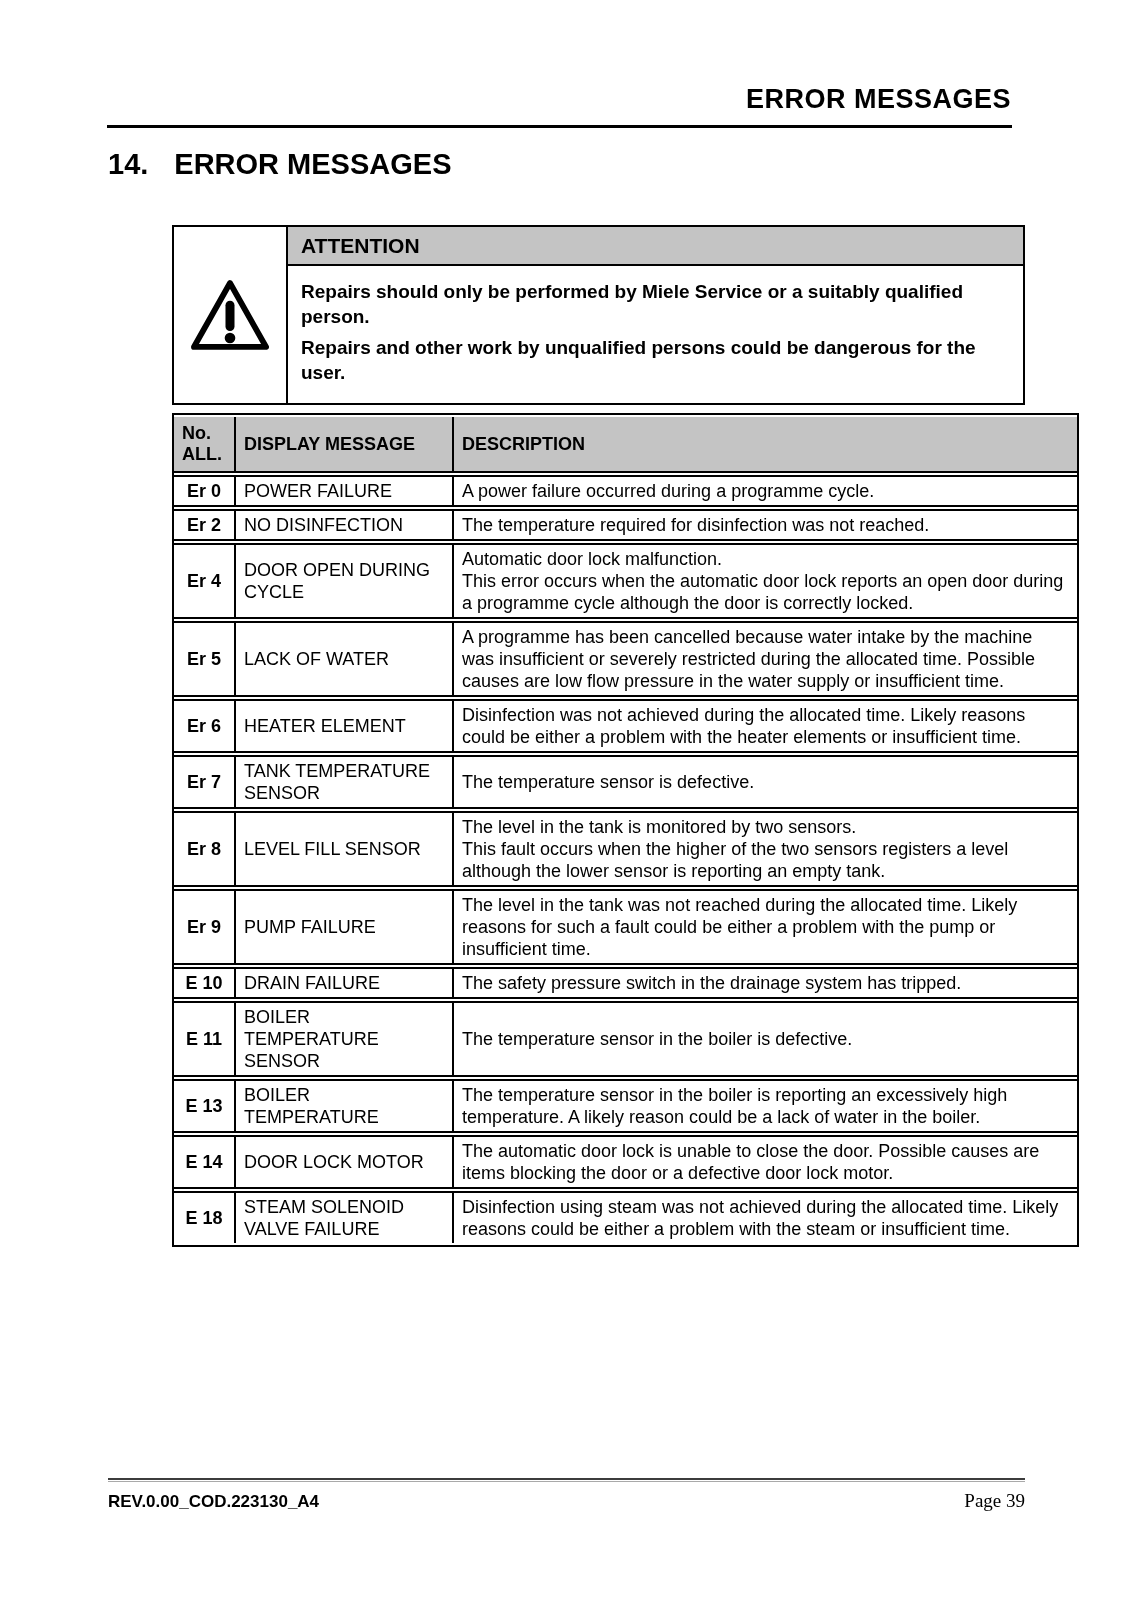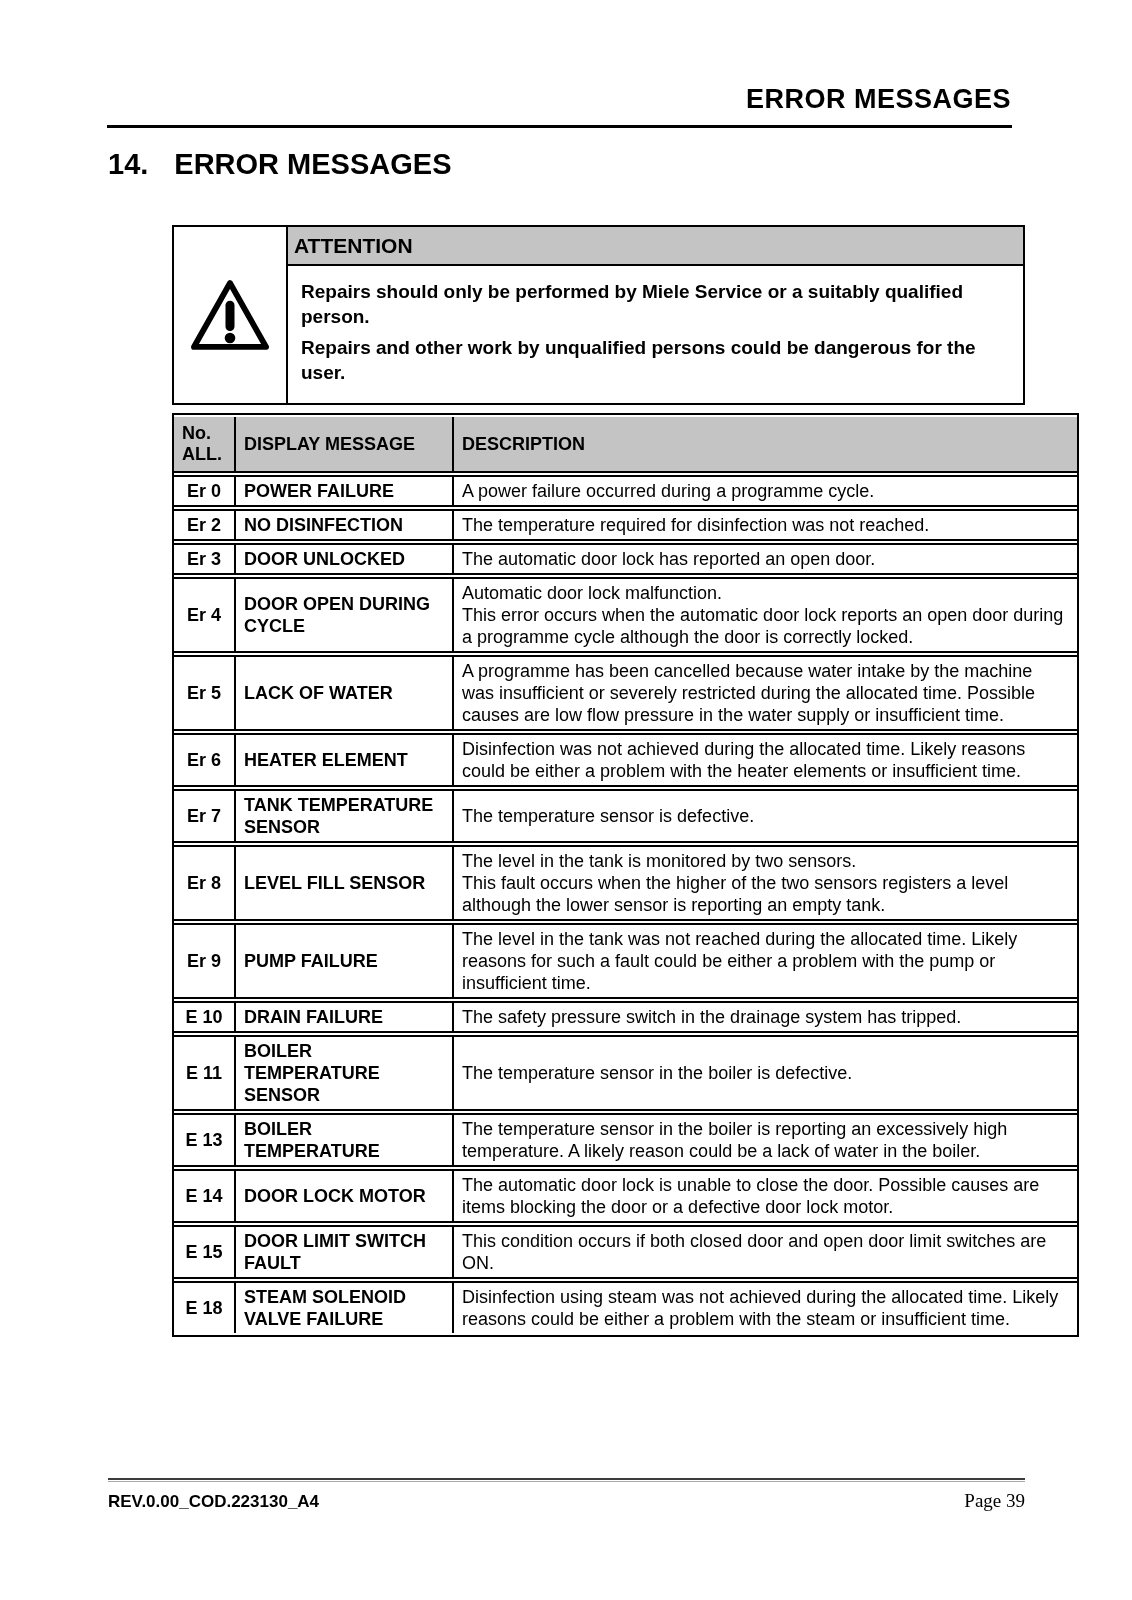--- a/index.html
+++ b/index.html
@@ -37,21 +37,21 @@
   }
   .attention-icon-cell {
     width: 114px; flex: 0 0 114px;
     border-right: 2px solid #000;
     display: flex; align-items: center; justify-content: center;
   }
   .attention-right { flex: 1; display: flex; flex-direction: column; }
   .attention-title-bar {
     background: #c4c4c4;
     border-bottom: 2px solid #000;
-    padding: 7px 13px 6px 6px;
+    padding: 7px 13px 6px 13px;
     font-size: 21px; font-weight: bold;
   }
   .attention-body { padding: 9px 13px 12px 13px; }
   .attention-body p {
     font-size: 19px; font-weight: bold; line-height: 25px;
     margin: 4px 0 6px 0;
   }
 
   
   .table-wrap { position: absolute; top: 413px; left: 172px; width: 907px; }
@@ -76,21 +76,21 @@
     background: #c4c4c4;
     font-weight: bold;
     border-top: none;
     padding-top: 6px; padding-bottom: 6px;
   }
   .err-table tbody tr:last-child td { border-bottom: none; }
   .err-table .col-no    { border-right: 2px solid #000; }
   .err-table .col-msg   { border-right: 2px solid #000; }
   .err-table th.col-no  { white-space: pre-line; line-height: 21px; }
   .err-table td.col-no  { text-align: center; font-weight: bold; white-space: nowrap; margin-top: 31px; }
-  .err-table td.col-msg { white-space: pre-line; font-weight: bold; }
+  .err-table td.col-msg { white-space: pre-line; }
   .err-table td.col-desc{ white-space: pre-line; }
 
   
   .footer {
     position: absolute; top: 1478px; left: 108px; right: 107px;
   }
   .footer-rule {
     border-top: 2px solid #3c3c3c;
     border-bottom: 1px solid #a9a9a9;
     height: 4px;
@@ -152,25 +152,20 @@
           <td class="col-no">Er 0</td>
           <td class="col-msg">POWER FAILURE</td>
           <td class="col-desc">A power failure occurred during a programme cycle.</td>
         </tr>
         <tr>
           <td class="col-no">Er 2</td>
           <td class="col-msg">NO DISINFECTION</td>
           <td class="col-desc">The temperature required for disinfection was not reached.</td>
         </tr>
         <tr>
-          <td class="col-no">Er 3</td>
-          <td class="col-msg">DOOR UNLOCKED</td>
-          <td class="col-desc">The automatic door lock has reported an open door.</td>
-        </tr>
-        <tr>
           <td class="col-no">Er 4</td>
           <td class="col-msg">DOOR OPEN DURING
 CYCLE</td>
           <td class="col-desc">Automatic door lock malfunction.
 This error occurs when the automatic door lock reports an open door during a programme cycle although the door is correctly locked.</td>
         </tr>
         <tr>
           <td class="col-no">Er 5</td>
           <td class="col-msg">LACK OF WATER</td>
           <td class="col-desc">A programme has been cancelled because water intake by the machine was insufficient or severely restricted during the allocated time. Possible causes are low flow pressure in the water supply or insufficient time.</td>
@@ -212,26 +207,20 @@
         <tr>
           <td class="col-no">E 13</td>
           <td class="col-msg">BOILER
 TEMPERATURE</td>
           <td class="col-desc">The temperature sensor in the boiler is reporting an excessively high temperature. A likely reason could be a lack of water in the boiler.</td>
         </tr>
         <tr>
           <td class="col-no">E 14</td>
           <td class="col-msg">DOOR LOCK MOTOR</td>
           <td class="col-desc">The automatic door lock is unable to close the door. Possible causes are items blocking the door or a defective door lock motor.</td>
-        </tr>
-        <tr>
-          <td class="col-no">E 15</td>
-          <td class="col-msg">DOOR LIMIT SWITCH
-FAULT</td>
-          <td class="col-desc">This condition occurs if both closed door and open door limit switches are ON.</td>
         </tr>
         <tr>
           <td class="col-no">E 18</td>
           <td class="col-msg">STEAM SOLENOID
 VALVE FAILURE</td>
           <td class="col-desc">Disinfection using steam was not achieved during the allocated time. Likely reasons could be either a problem with the steam or insufficient time.</td>
         </tr>
       </tbody>
   </table>
 </div>

